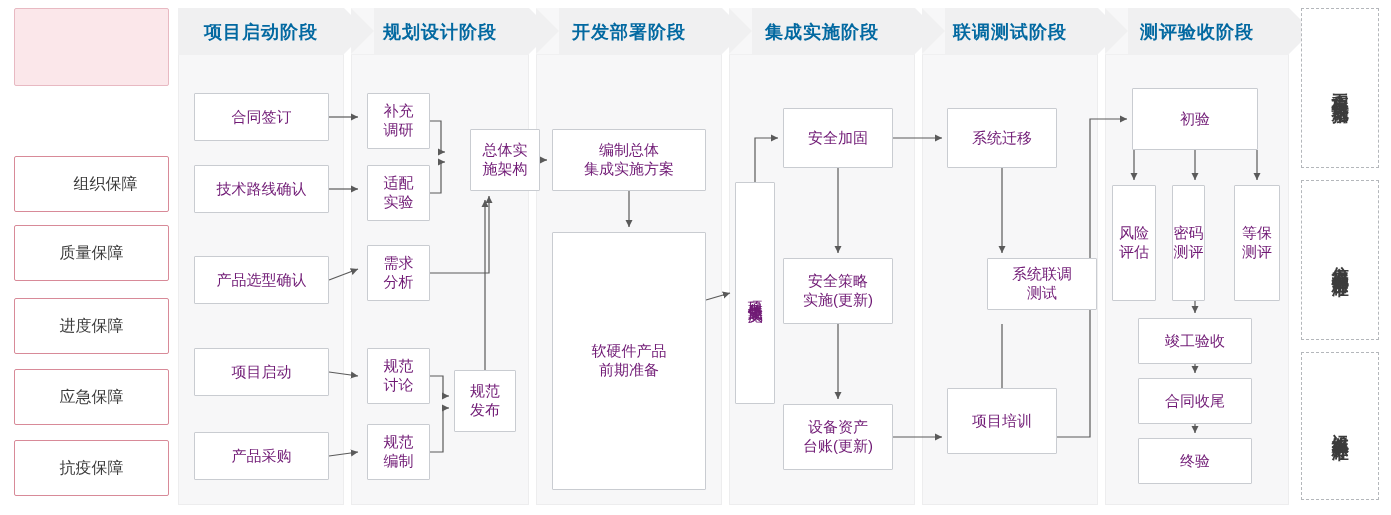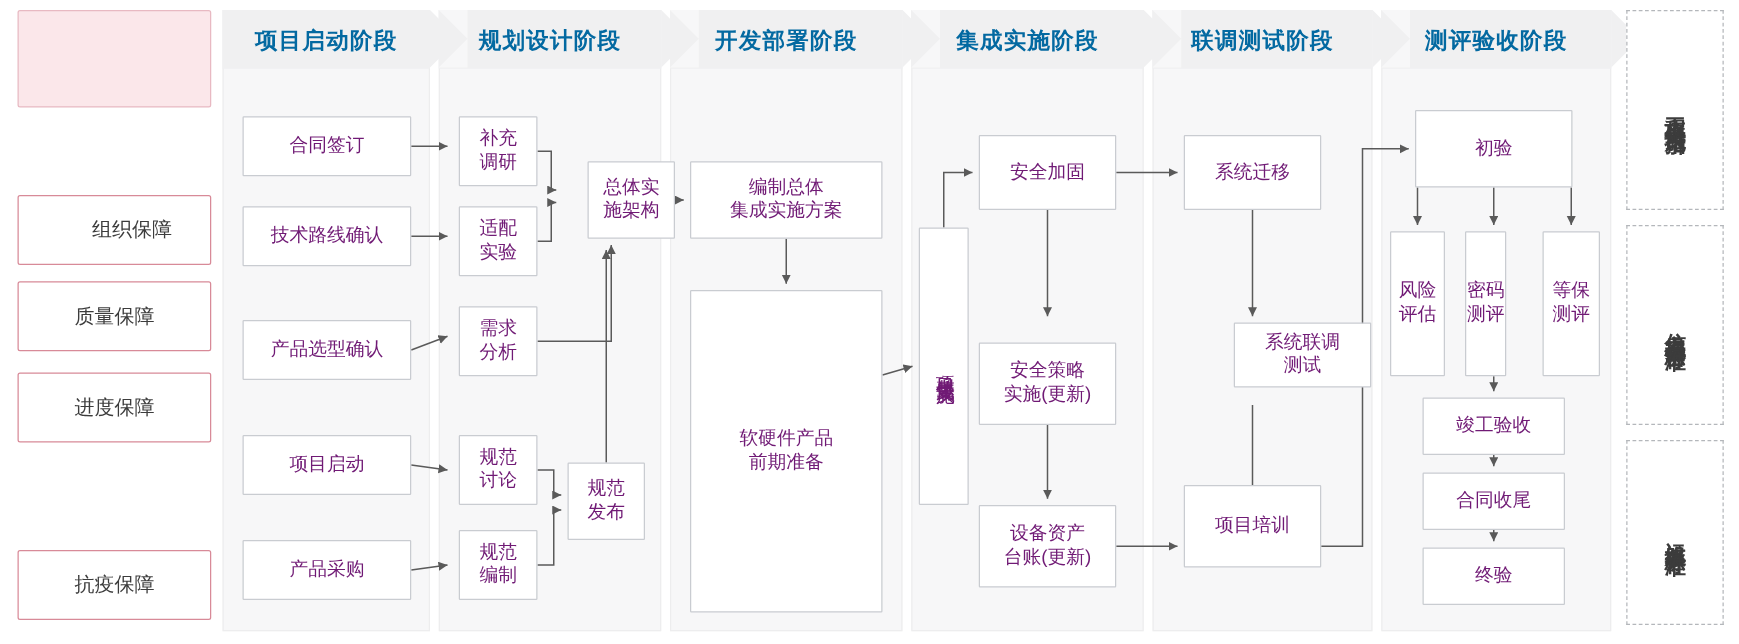--- a/index.html
+++ b/index.html
@@ -152,20 +152,21 @@
 </style>
 </head>
 <body>
 
 <div id="root">
 
   <div class="left-head"></div>
   <div class="left-item" id="li0" style="top: 156px; padding-left: 28px;">组织保障</div>
   <div class="left-item" id="li1" style="top: 225px;">质量保障</div>
   <div class="left-item" id="li2" style="top: 298px;">进度保障</div>
+  <div class="left-item" id="li3" style="top: 369px;">应急保障</div>
   <div class="left-item" id="li4" style="top: 440px;">抗疫保障</div>
 
   <div class="phase-col" id="pc0" style="left: 178px; width: 166px; height: 497px;"></div>
   <div class="phase-col" id="pc1" style="left: 351px; width: 178px; height: 497px;"></div>
   <div class="phase-col" id="pc2" style="left: 536px; width: 186px; height: 497px;"></div>
   <div class="phase-col" id="pc3" style="left: 729px; width: 186px; height: 497px;"></div>
   <div class="phase-col" id="pc4" style="left: 922px; width: 176px; height: 497px;"></div>
   <div class="phase-col" id="pc5" style="left: 1105px; width: 184px; height: 497px;"></div>
 
   <svg class="conn">
@@ -244,21 +245,21 @@
       <div class="box" style="left: 367px; top: 348px; width: 63px; height: 56px;">规范<br>讨论</div>
       <div class="box" style="left: 367px; top: 424px; width: 63px; height: 56px;">规范<br>编制</div>
       <div class="box" style="left: 470px; top: 129px; width: 70px; height: 62px;">总体实<br>施架构</div>
       <div class="box" style="left: 454px; top: 370px; width: 62px; height: 62px;">规范<br>发布</div>
       <div class="box" style="left: 552px; top: 129px; width: 154px; height: 62px;">编制总体<br>集成实施方案</div>
       <div class="box" style="left: 552px; top: 232px; width: 154px; height: 258px;">软硬件产品<br>前期准备</div>
       <div class="box" style="left: 735px; top: 182px; width: 40px; height: 222px; font-size: 15px;">
         <span style="writing-mode:vertical-rl;text-orientation:upright;letter-spacing:1px;line-height:1.1;">项目整体集成实施</span>
       </div>
       <div class="box" style="left: 783px; top: 108px; width: 110px; height: 60px;">安全加固</div>
-      <div class="box" style="left: 783px; top: 258px; width: 110px; height: 66px; margin-top: 16px;">安全策略<br>实施(更新)</div>
+      <div class="box" style="left: 783px; top: 258px; width: 110px; height: 66px;">安全策略<br>实施(更新)</div>
       <div class="box" style="left: 783px; top: 404px; width: 110px; height: 66px;">设备资产<br>台账(更新)</div>
       <div class="box" style="left: 947px; top: 108px; width: 110px; height: 60px;">系统迁移</div>
       <div class="box" style="left: 987px; top: 258px; width: 110px; height: 52px; text-align: center;">系统联调<br>测试</div>
       <div class="box" style="left: 947px; top: 388px; width: 110px; height: 66px;">项目培训</div>
       <div class="box" style="left: 1132px; top: 88px; width: 126px; height: 62px;">初验</div>
       <div class="box" style="left: 1112px; top: 185px; width: 44px; height: 116px;">风险<br>评估</div>
       <div class="box" style="left: 1172px; top: 185px; width: 33px; height: 116px;">密码<br>测评</div>
       <div class="box" style="left: 1234px; top: 185px; width: 46px; height: 116px;">等保<br>测评</div>
       <div class="box" style="left: 1138px; top: 318px; width: 114px; height: 46px;">竣工验收</div>
       <div class="box" style="left: 1138px; top: 378px; width: 114px; height: 46px;">合同收尾</div>

